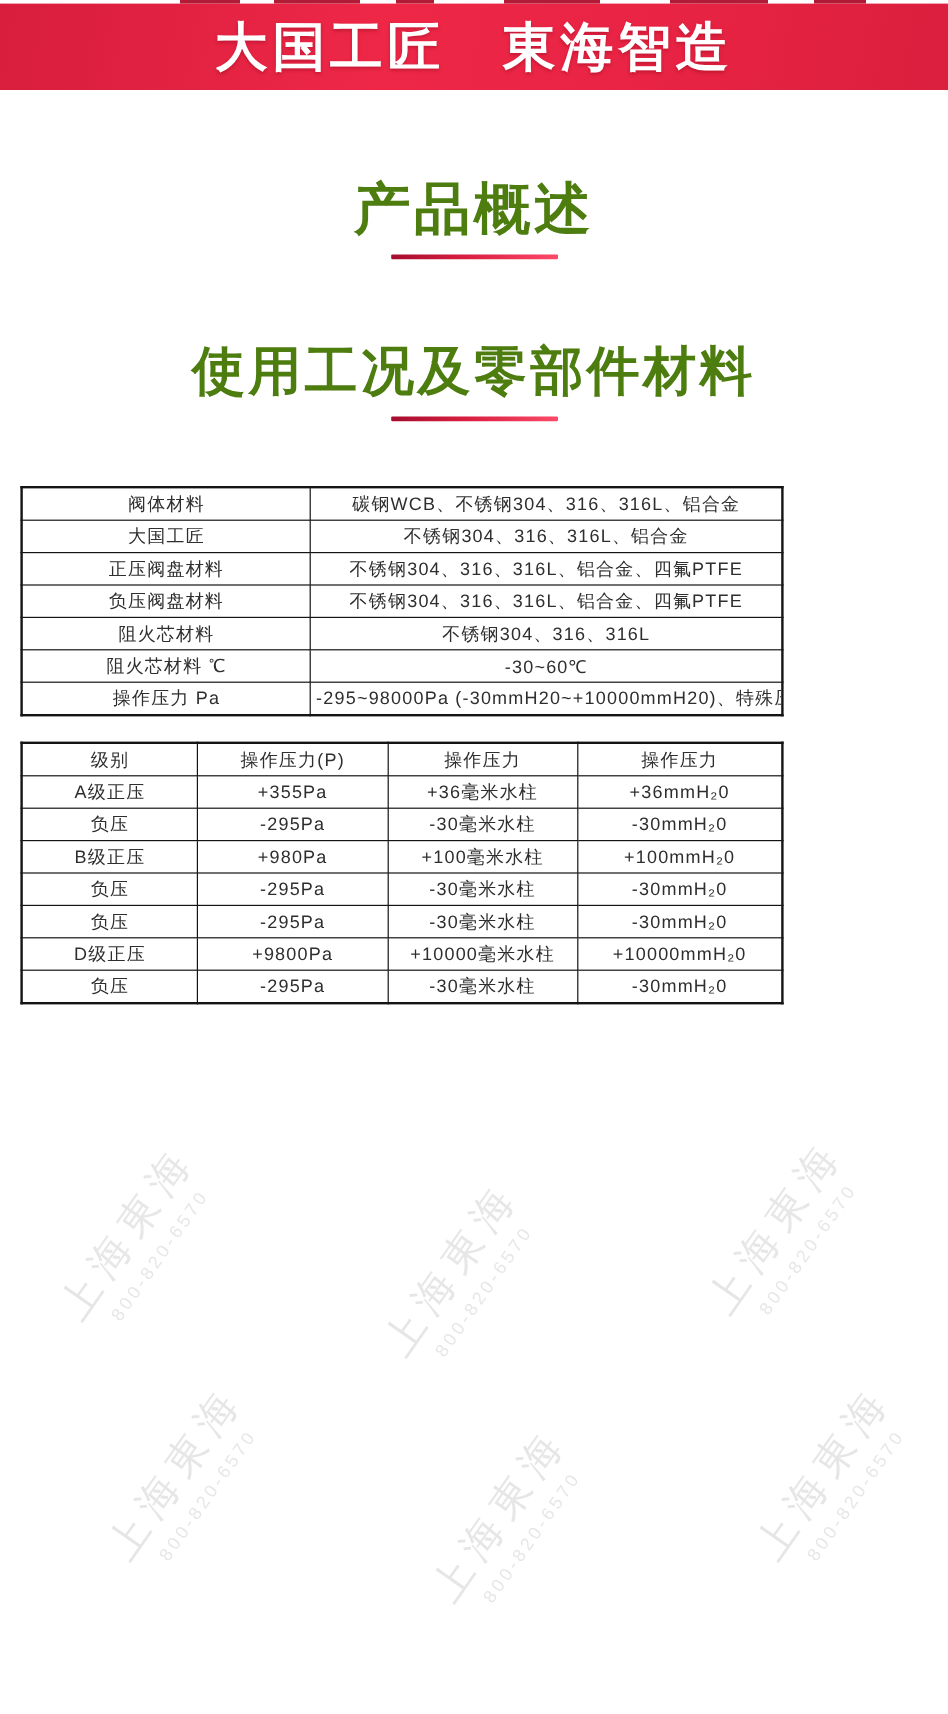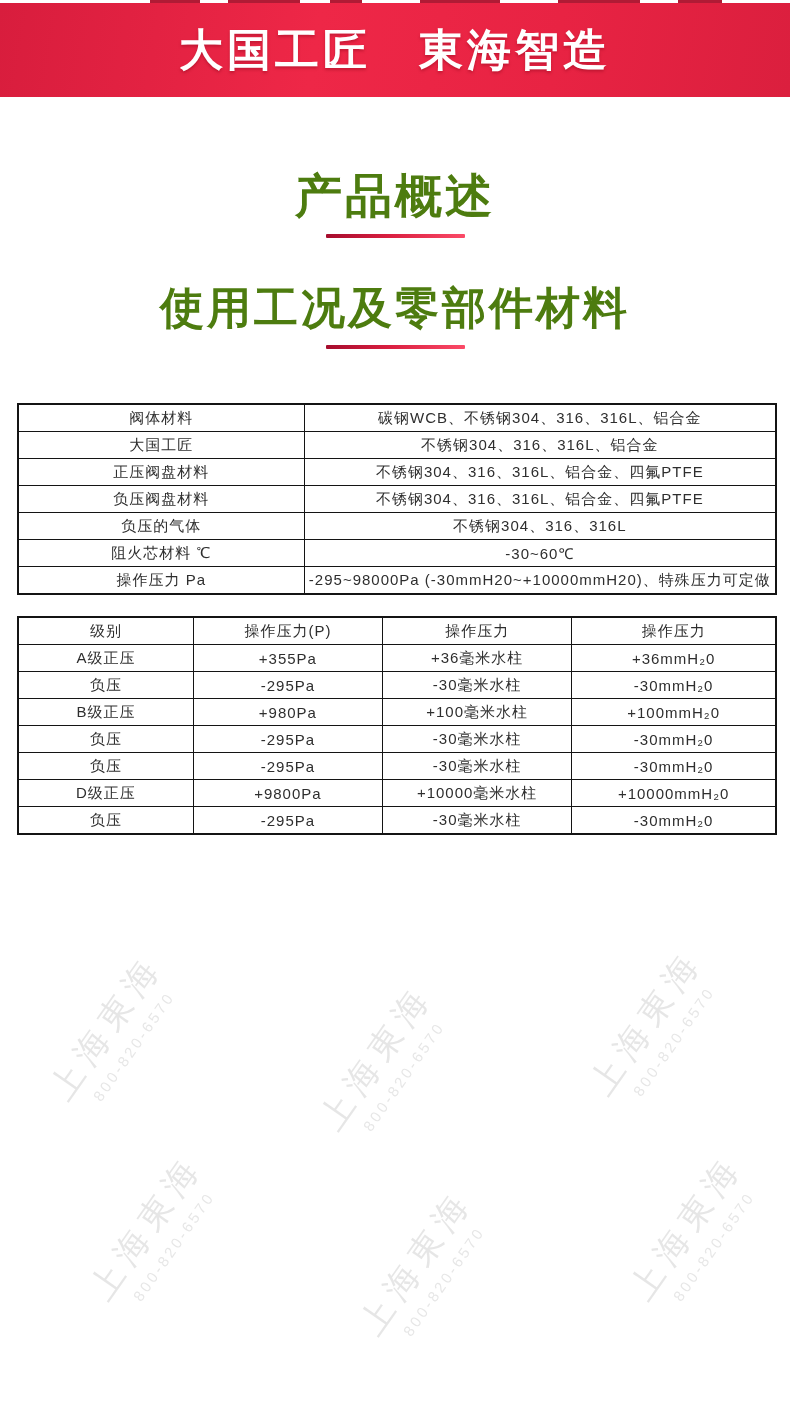--- a/index.html
+++ b/index.html
@@ -11,31 +11,31 @@
   
   .top-cut{
     height:3px;
     background:linear-gradient(90deg,
       #fff 0 150px,#b01b35 150px 200px,#fff 200px 228px,#b01b35 228px 300px,
       #fff 300px 330px,#b01b35 330px 362px,#fff 362px 420px,#b01b35 420px 500px,
       #fff 500px 558px,#b01b35 558px 640px,#fff 640px 678px,#b01b35 678px 722px,#fff 722px);
   }
   
   .banner{
-    height:94px;display:flex;align-items:center;justify-content:center;
+    height:72px;display:flex;align-items:center;justify-content:center;
     background:linear-gradient(100deg,#d81d3d 0%,#ee2747 40%,#e82343 70%,#db1f3e 100%);
   }
   .banner-title{
     color:#ffffff;font-size:44px;font-weight:800;letter-spacing:4px;
     text-shadow:0 2px 3px rgba(120,0,20,.35);
   }
   
   .sec-head{text-align:center;}
   .sec-head.first{margin-top:74px;}
-  .sec-head.second{margin-top:46px;}
+  .sec-head.second{margin-top:70px;}
   .sec-title{
     margin:0;color:#4d7c0f;font-weight:800;letter-spacing:3px;
   }
   .sec-head.first .sec-title{font-size:47px;line-height:50px;}
   .sec-head.second .sec-title{font-size:44px;line-height:48px;}
   .head-underline{
     width:139px;height:4px;margin:13px auto 0;border-radius:1px;
     background:linear-gradient(90deg,#a50d2d 0%,#d91f40 45%,#fb4a67 100%);
   }
   
@@ -53,21 +53,21 @@
     position:absolute;transform:rotate(-55deg);
     color:#c9c9c9;opacity:.45;text-align:center;white-space:nowrap;
   }
   .wm .wm-name{display:block;font-size:34px;letter-spacing:8px;}
   .wm .wm-phone{display:block;font-size:15px;letter-spacing:3px;margin-top:2px;}
   .wm1{left:30px;top:50px;}   .wm2{left:300px;top:80px;}  .wm3{left:570px;top:45px;}
   .wm4{left:70px;top:250px;}  .wm5{left:340px;top:285px;} .wm6{left:610px;top:250px;}
   
   .content{position:relative;z-index:1;}
   table{
-    width:760px;border-collapse:collapse;table-layout:fixed;
+    width:636px;border-collapse:collapse;table-layout:fixed;
     background:transparent;
     border-radius:11px;
   }
   .tbl1{margin:54px 17px 0 17px;}
   .tbl2{margin:21px 17px 0 17px;}
   table{border:2px solid #141414;}
   td,th{
     border:1px solid #141414;height:26px;padding:0 4px;
     font-size:15px;font-weight:400;color:#2e2e2e;
     text-align:center;vertical-align:middle;letter-spacing:1px;
@@ -110,21 +110,21 @@
         </tr>
         <tr>
           <td class="col-label">正压阀盘材料</td>
           <td>不锈钢304、316、316L、铝合金、四氟PTFE</td>
         </tr>
         <tr>
           <td class="col-label">负压阀盘材料</td>
           <td>不锈钢304、316、316L、铝合金、四氟PTFE</td>
         </tr>
         <tr>
-          <td class="col-label">负压的气体</td>
+          <td class="col-label">阻火芯材料</td>
           <td>不锈钢304、316、316L</td>
         </tr>
         <tr>
           <td class="col-label">阻火芯材料 ℃</td>
           <td>-30~60℃</td>
         </tr>
         <tr>
           <td class="col-label">操作压力 Pa</td>
           <td>-295~98000Pa (-30mmH20~+10000mmH20)、特殊压力可定做</td>
         </tr>

